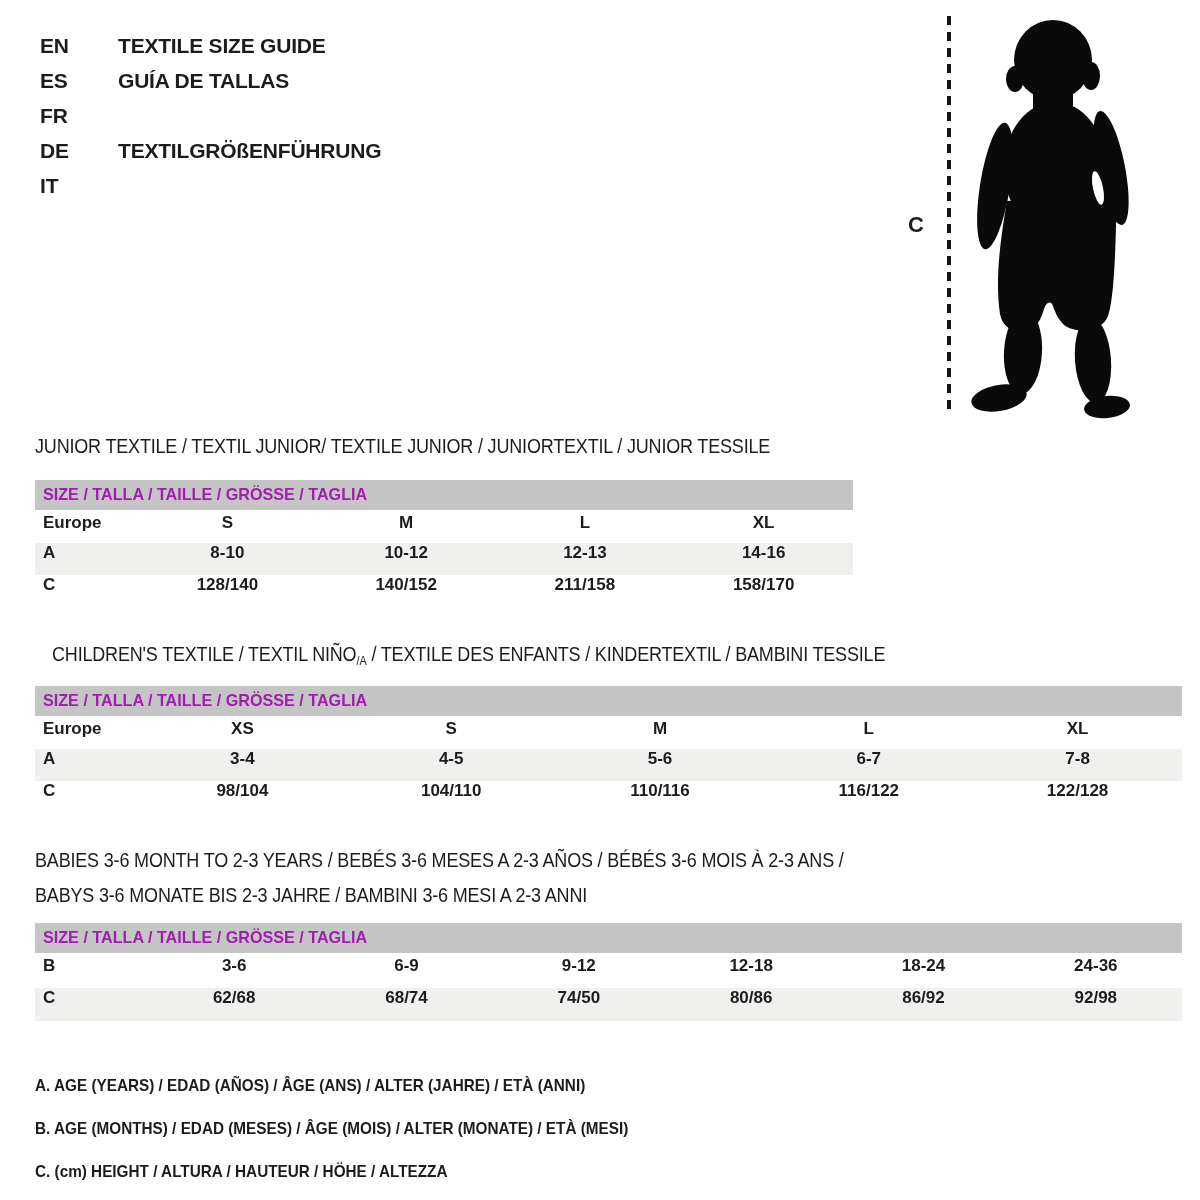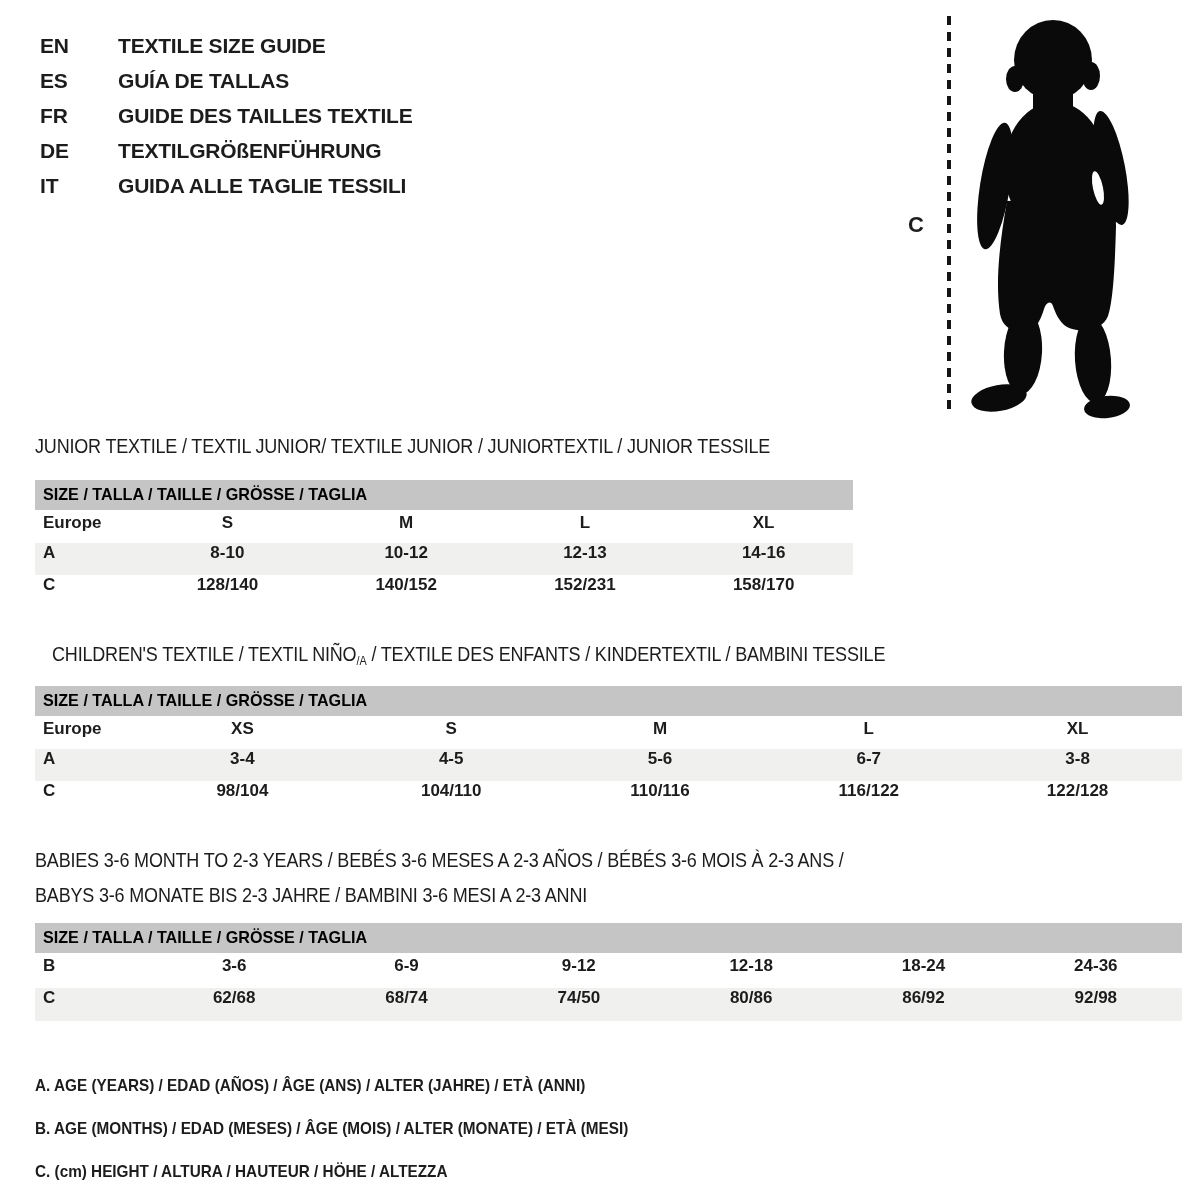--- a/index.html
+++ b/index.html
@@ -23,21 +23,21 @@
   .fig-c{position:absolute;left:908px;top:212px;font-size:22px;font-weight:700;}
   .fig-svg{position:absolute;left:965px;top:16px;}
 
   
   .sec-title{position:absolute;font-size:20px;font-weight:400;letter-spacing:-0.2px;white-space:nowrap;}
   .subA{font-size:12px;position:relative;top:4px;letter-spacing:0;}
 
   
   .tbl{position:absolute;display:flex;flex-direction:column;}
   .tbar{height:30px;background:#c5c5c5;display:flex;align-items:center;
-        padding-left:8px;font-size:17px;font-weight:700;color:#000000;margin-bottom:3px;}
+        padding-left:8px;font-size:17px;font-weight:700;color:#a21caf;margin-bottom:3px;}
   .trow{display:flex;font-size:17px;font-weight:700;}
   .trow .lbl{padding-left:8px;text-align:left;}
   .trow .val{flex:1;text-align:center;}
   .w95{width:95px;}
   .w105{width:105px;}
   .h30{height:30px;}
   .h32{height:32px;}
   .h33{height:33px;}
   .band{background:#f0f0ef;}
 
@@ -54,29 +54,27 @@
     <div class="lang-row">
       <span class="lang-code">EN</span>
       <span>TEXTILE SIZE GUIDE</span>
     </div>
     <div class="lang-row">
       <span class="lang-code">ES</span>
       <span>GUÍA DE TALLAS</span>
     </div>
     <div class="lang-row">
       <span class="lang-code">FR</span>
-      <span>GUIDE DES TAILLES TEXTILE</span>
     </div>
     <div class="lang-row">
       <span class="lang-code">DE</span>
       <span>TEXTILGRÖßENFÜHRUNG</span>
     </div>
     <div class="lang-row">
       <span class="lang-code">IT</span>
-      <span>GUIDA ALLE TAGLIE TESSILI</span>
     </div>
   </div>
 
   <div class="fig-line"></div>
   <div class="fig-c">C</div>
   <svg class="fig-svg" width="170" height="404" viewBox="0 0 170 404">
     <g fill="#0a0a0a">
 
       <ellipse cx="88" cy="44" rx="39" ry="40"></ellipse>
       <ellipse cx="50" cy="63" rx="9" ry="13"></ellipse>
@@ -120,21 +118,21 @@
       <div class="lbl w95">A</div>
       <div class="val">8-10</div>
       <div class="val">10-12</div>
       <div class="val">12-13</div>
       <div class="val">14-16</div>
     </div>
     <div class="trow h32">
       <div class="lbl w95">C</div>
       <div class="val">128/140</div>
       <div class="val">140/152</div>
-      <div class="val">152/231</div>
+      <div class="val">211/158</div>
       <div class="val">158/170</div>
     </div>
   </div>
 
   <div class="sec-title" style="left:52px;top:643px">
     <span class="cx">
       <span>CHILDREN'S TEXTILE / TEXTIL NIÑO</span><span class="subA">/A</span><span> / TEXTILE DES ENFANTS / KINDERTEXTIL / BAMBINI TESSILE</span>
     </span>
   </div>
   <div class="tbl" style="left:35px;top:686px;width:1147px">
@@ -148,21 +146,21 @@
       <div class="val">M</div>
       <div class="val">L</div>
       <div class="val">XL</div>
     </div>
     <div class="trow h32 band">
       <div class="lbl w95">A</div>
       <div class="val">3-4</div>
       <div class="val">4-5</div>
       <div class="val">5-6</div>
       <div class="val">6-7</div>
-      <div class="val">3-8</div>
+      <div class="val">7-8</div>
     </div>
     <div class="trow h32">
       <div class="lbl w95">C</div>
       <div class="val">98/104</div>
       <div class="val">104/110</div>
       <div class="val">110/116</div>
       <div class="val">116/122</div>
       <div class="val">122/128</div>
     </div>
   </div>

